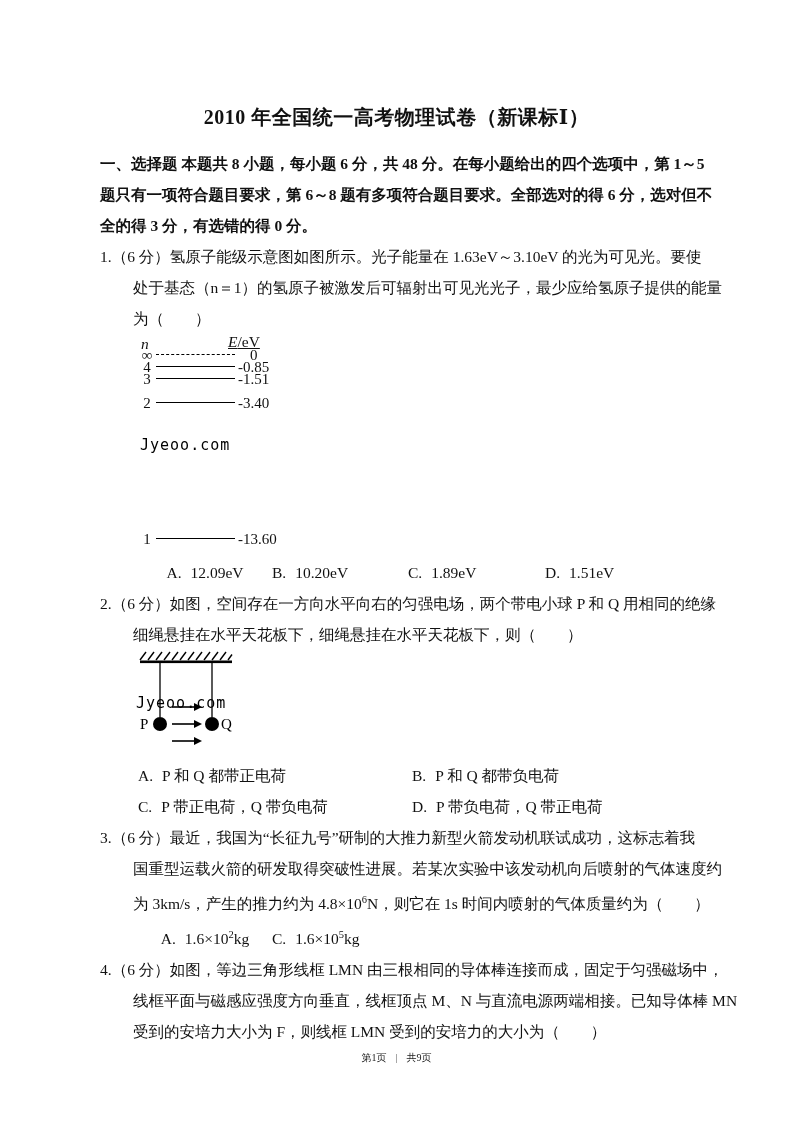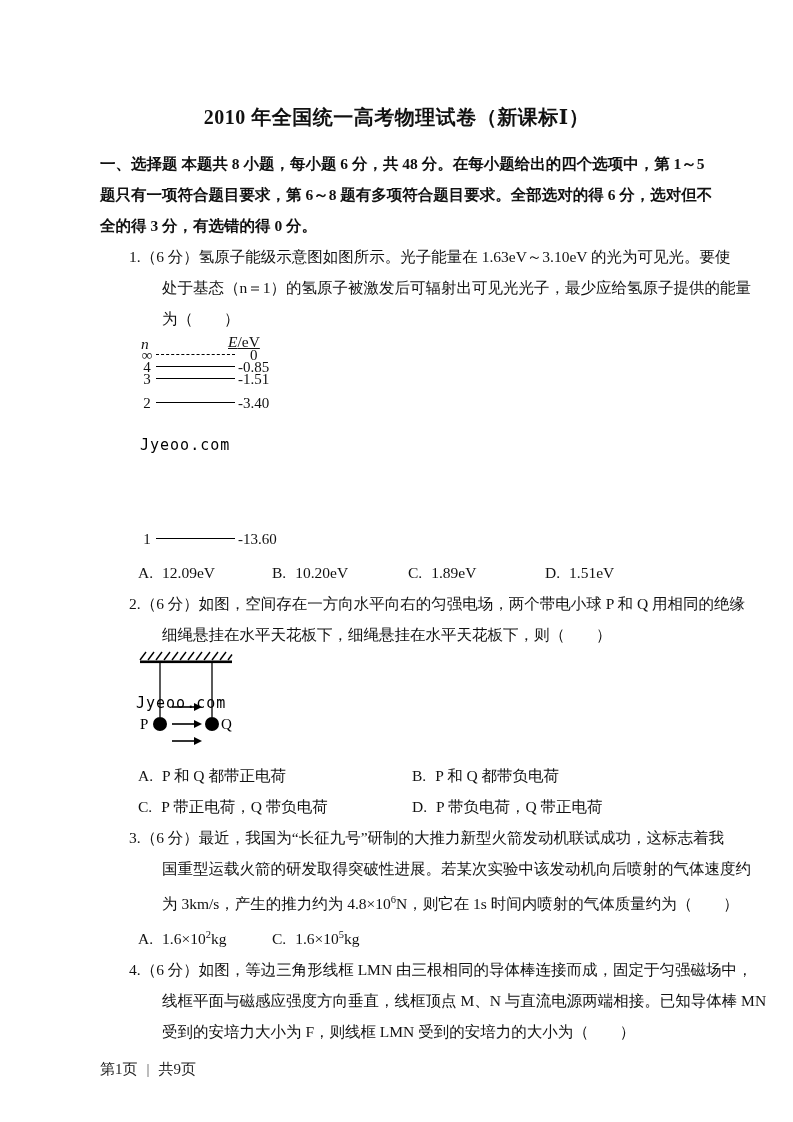--- a/index.html
+++ b/index.html
@@ -10,21 +10,21 @@
     font-family:"Liberation Serif","DejaVu Serif",serif;
     font-size:15.5px;
     overflow:hidden;
   }
   .page-title{
     font-size:20px;font-weight:bold;text-align:center;
     line-height:26px;margin:0 0 18px 0;letter-spacing:0.5px;
   }
   .line{line-height:31px;white-space:nowrap;}
   .intro .line{font-weight:bold;}
-  .q{padding-left:33px;margin-left:29px;}
+  .q{padding-left:33px;}
   .q .first{text-indent:-33px;}
 
   
   .fig1{position:relative;height:216px;margin:2px 0 5px 0;}
   .fig1 .hdr-n{position:absolute;left:41px;top:0;font-style:italic;line-height:16px;}
   .fig1 .hdr-e{position:absolute;left:128px;top:-2px;line-height:16px;text-decoration:underline;}
   .lvl{position:absolute;left:0;height:16px;width:100%;}
   .lvl-n{position:absolute;left:40px;width:14px;text-align:center;line-height:16px;font-size:15px;}
   .lvl-line{position:absolute;left:56px;width:79px;top:7px;border-top:1.6px solid #000;}
   .lvl-line.dashed{border-top:1.6px dashed #000;}
@@ -36,33 +36,33 @@
   }
   .fig1 .watermark{left:40px;top:100px;}
 
   
   .fig2{position:relative;height:107px;margin:0 0 3px 38px;width:160px;}
   .fig2 .watermark{left:-2px;top:44px;}
   .fig2 svg{position:absolute;left:0;top:0;}
 
   
   .opts4{display:flex;padding-left:38px;line-height:31px;}
-  .opts4 .opt:nth-child(1){width:134px;}
+  .opts4 .opt:nth-child(1){width:134px;text-align:center;}
   .opts4 .opt:nth-child(2){width:136px;}
   .opts4 .opt:nth-child(3){width:137px;}
   .opts4 .opt:nth-child(4){flex:1;}
   .opts2{display:flex;padding-left:38px;line-height:31px;}
   .opts2 .opt:nth-child(1){width:274px;}
   .opts2 .opt:nth-child(2){flex:1;}
   .opt-label{margin-right:9px;}
   .sup{font-size:10.5px;vertical-align:6px;}
 
   .footer{
-    font-size:15px;color:#222;
-    margin-top:14px;line-height:17px;
+    text-align:center;font-size:10px;color:#222;
+    margin-top:2px;line-height:17px;
   }
   .footer .sep{color:#555;margin:0 9px;}
 </style>
 </head>
 <body>
 
 <h1 class="page-title">2010 年全国统一高考物理试卷（新课标Ⅰ）</h1>
 
 <div class="intro">
   <div class="line">一、选择题 本题共 8 小题，每小题 6 分，共 48 分。在每小题给出的四个选项中，第 1～5</div>

